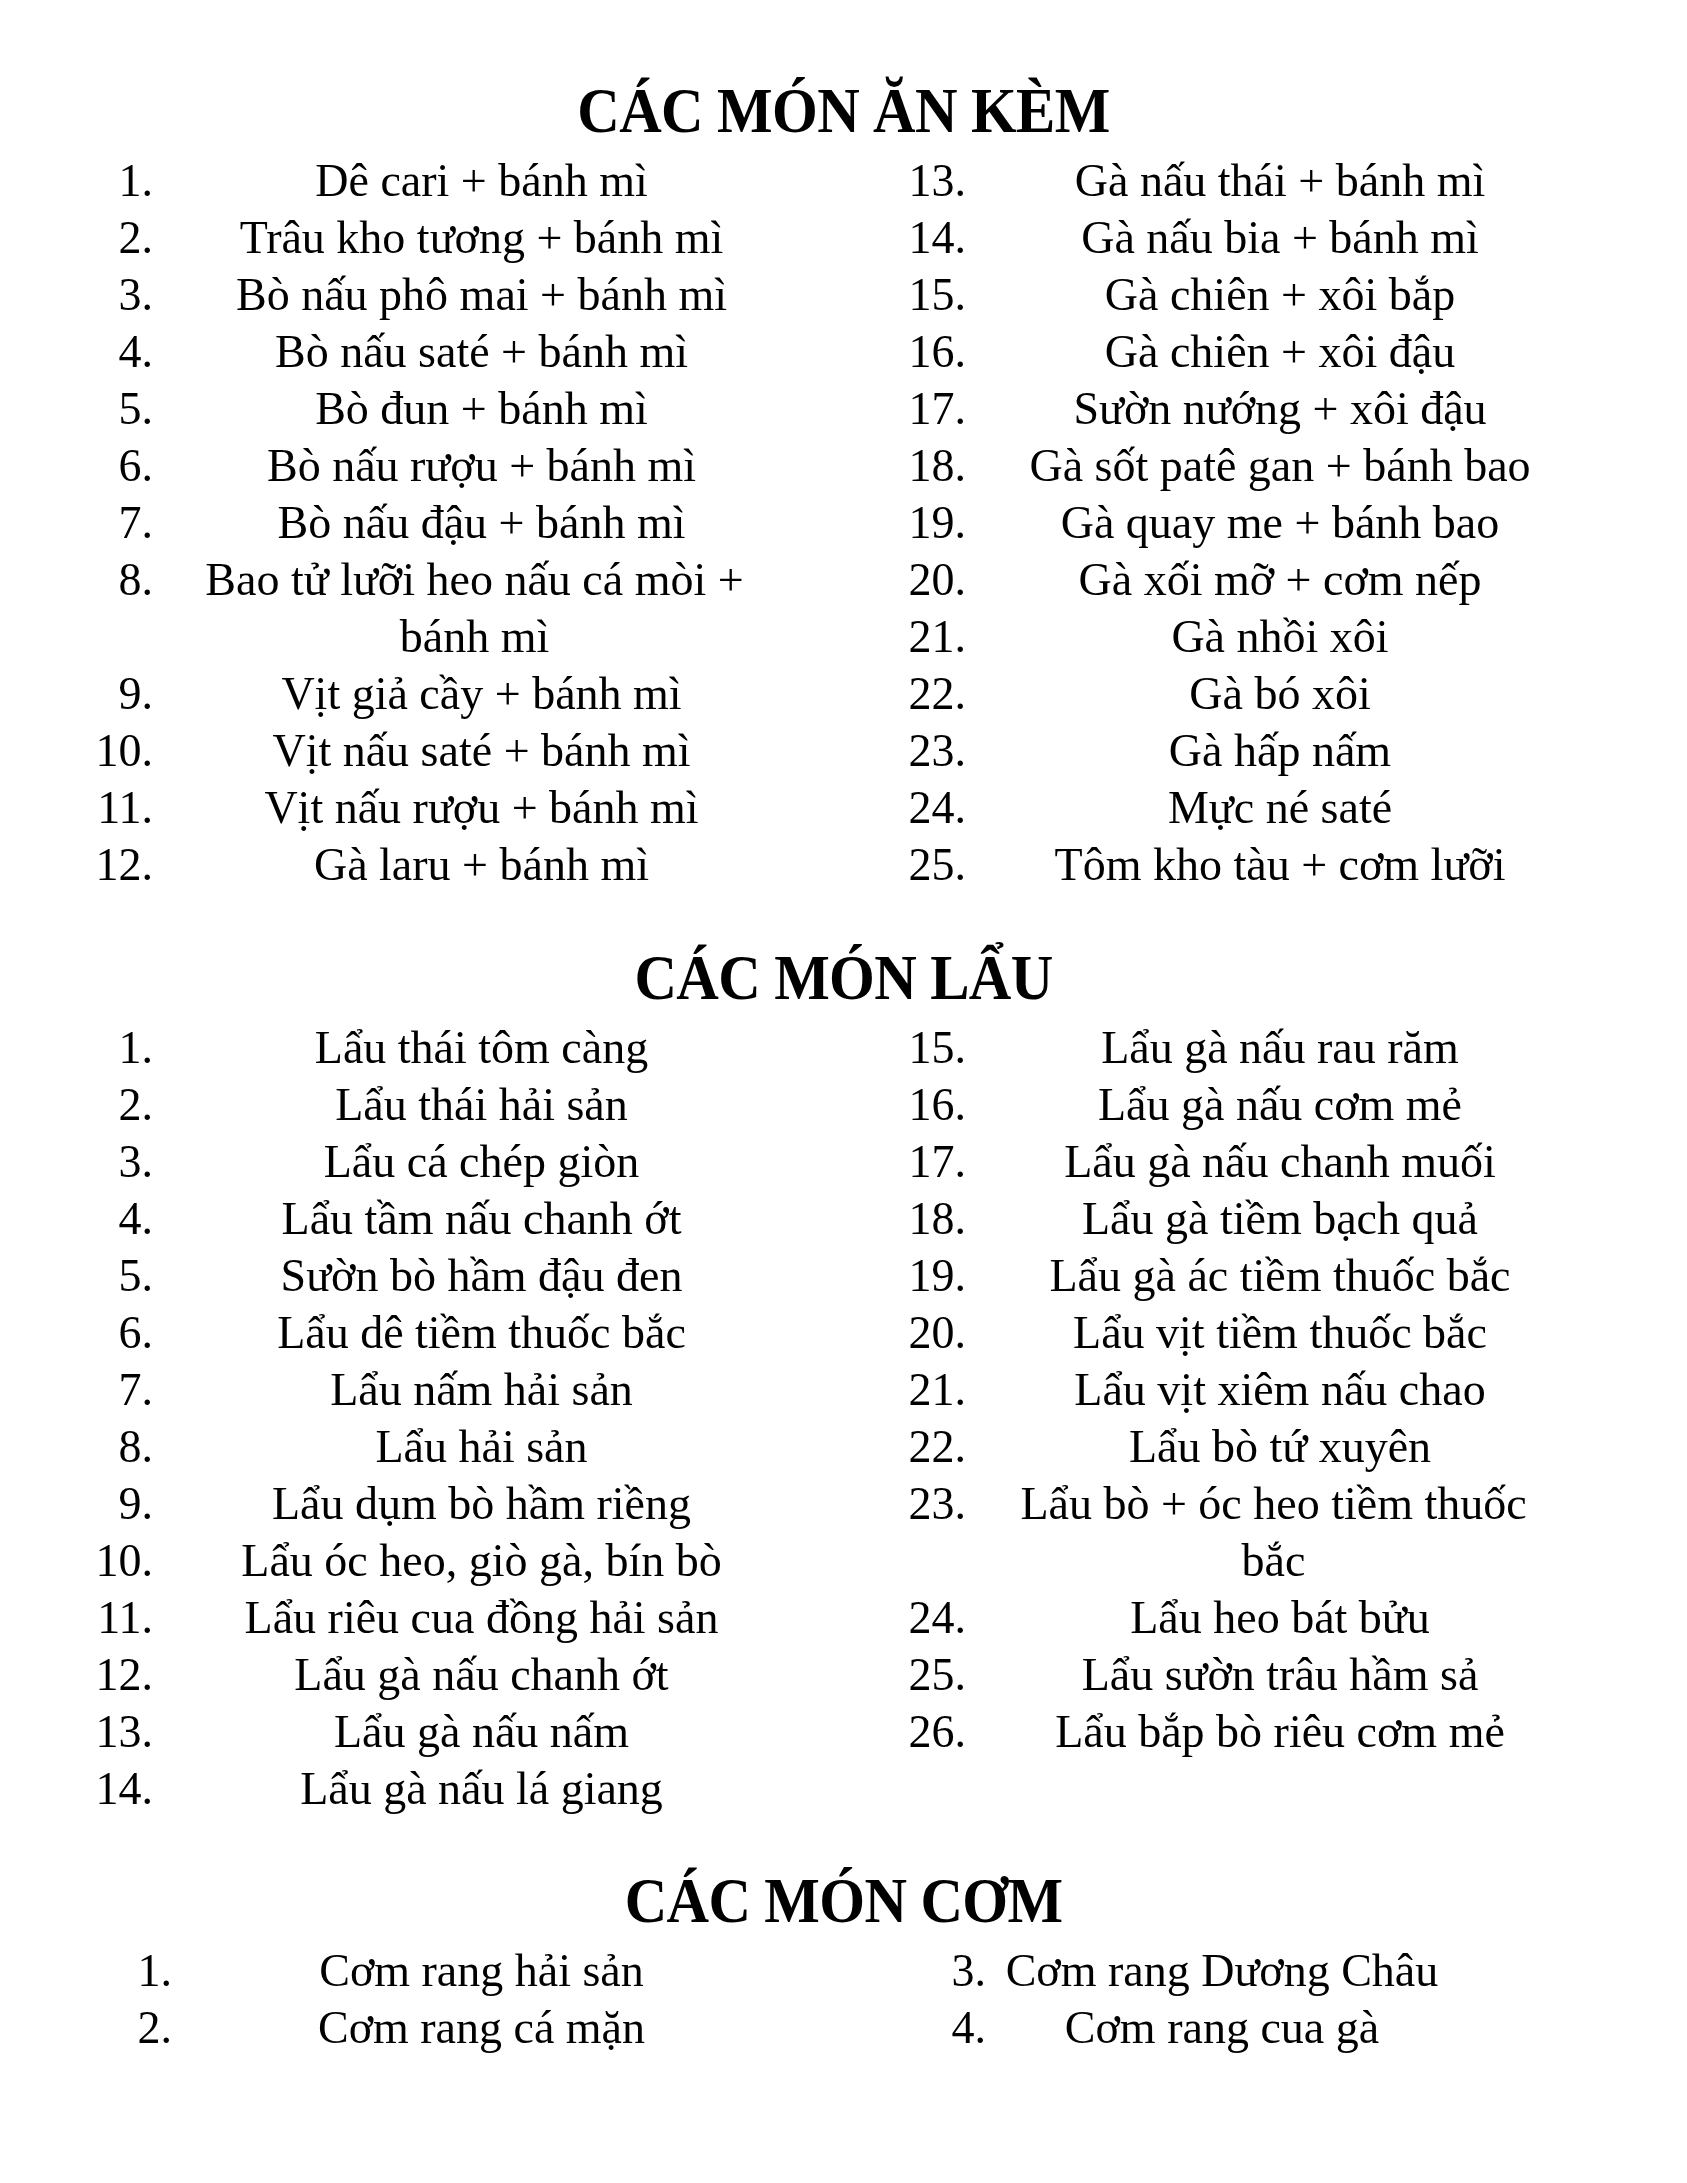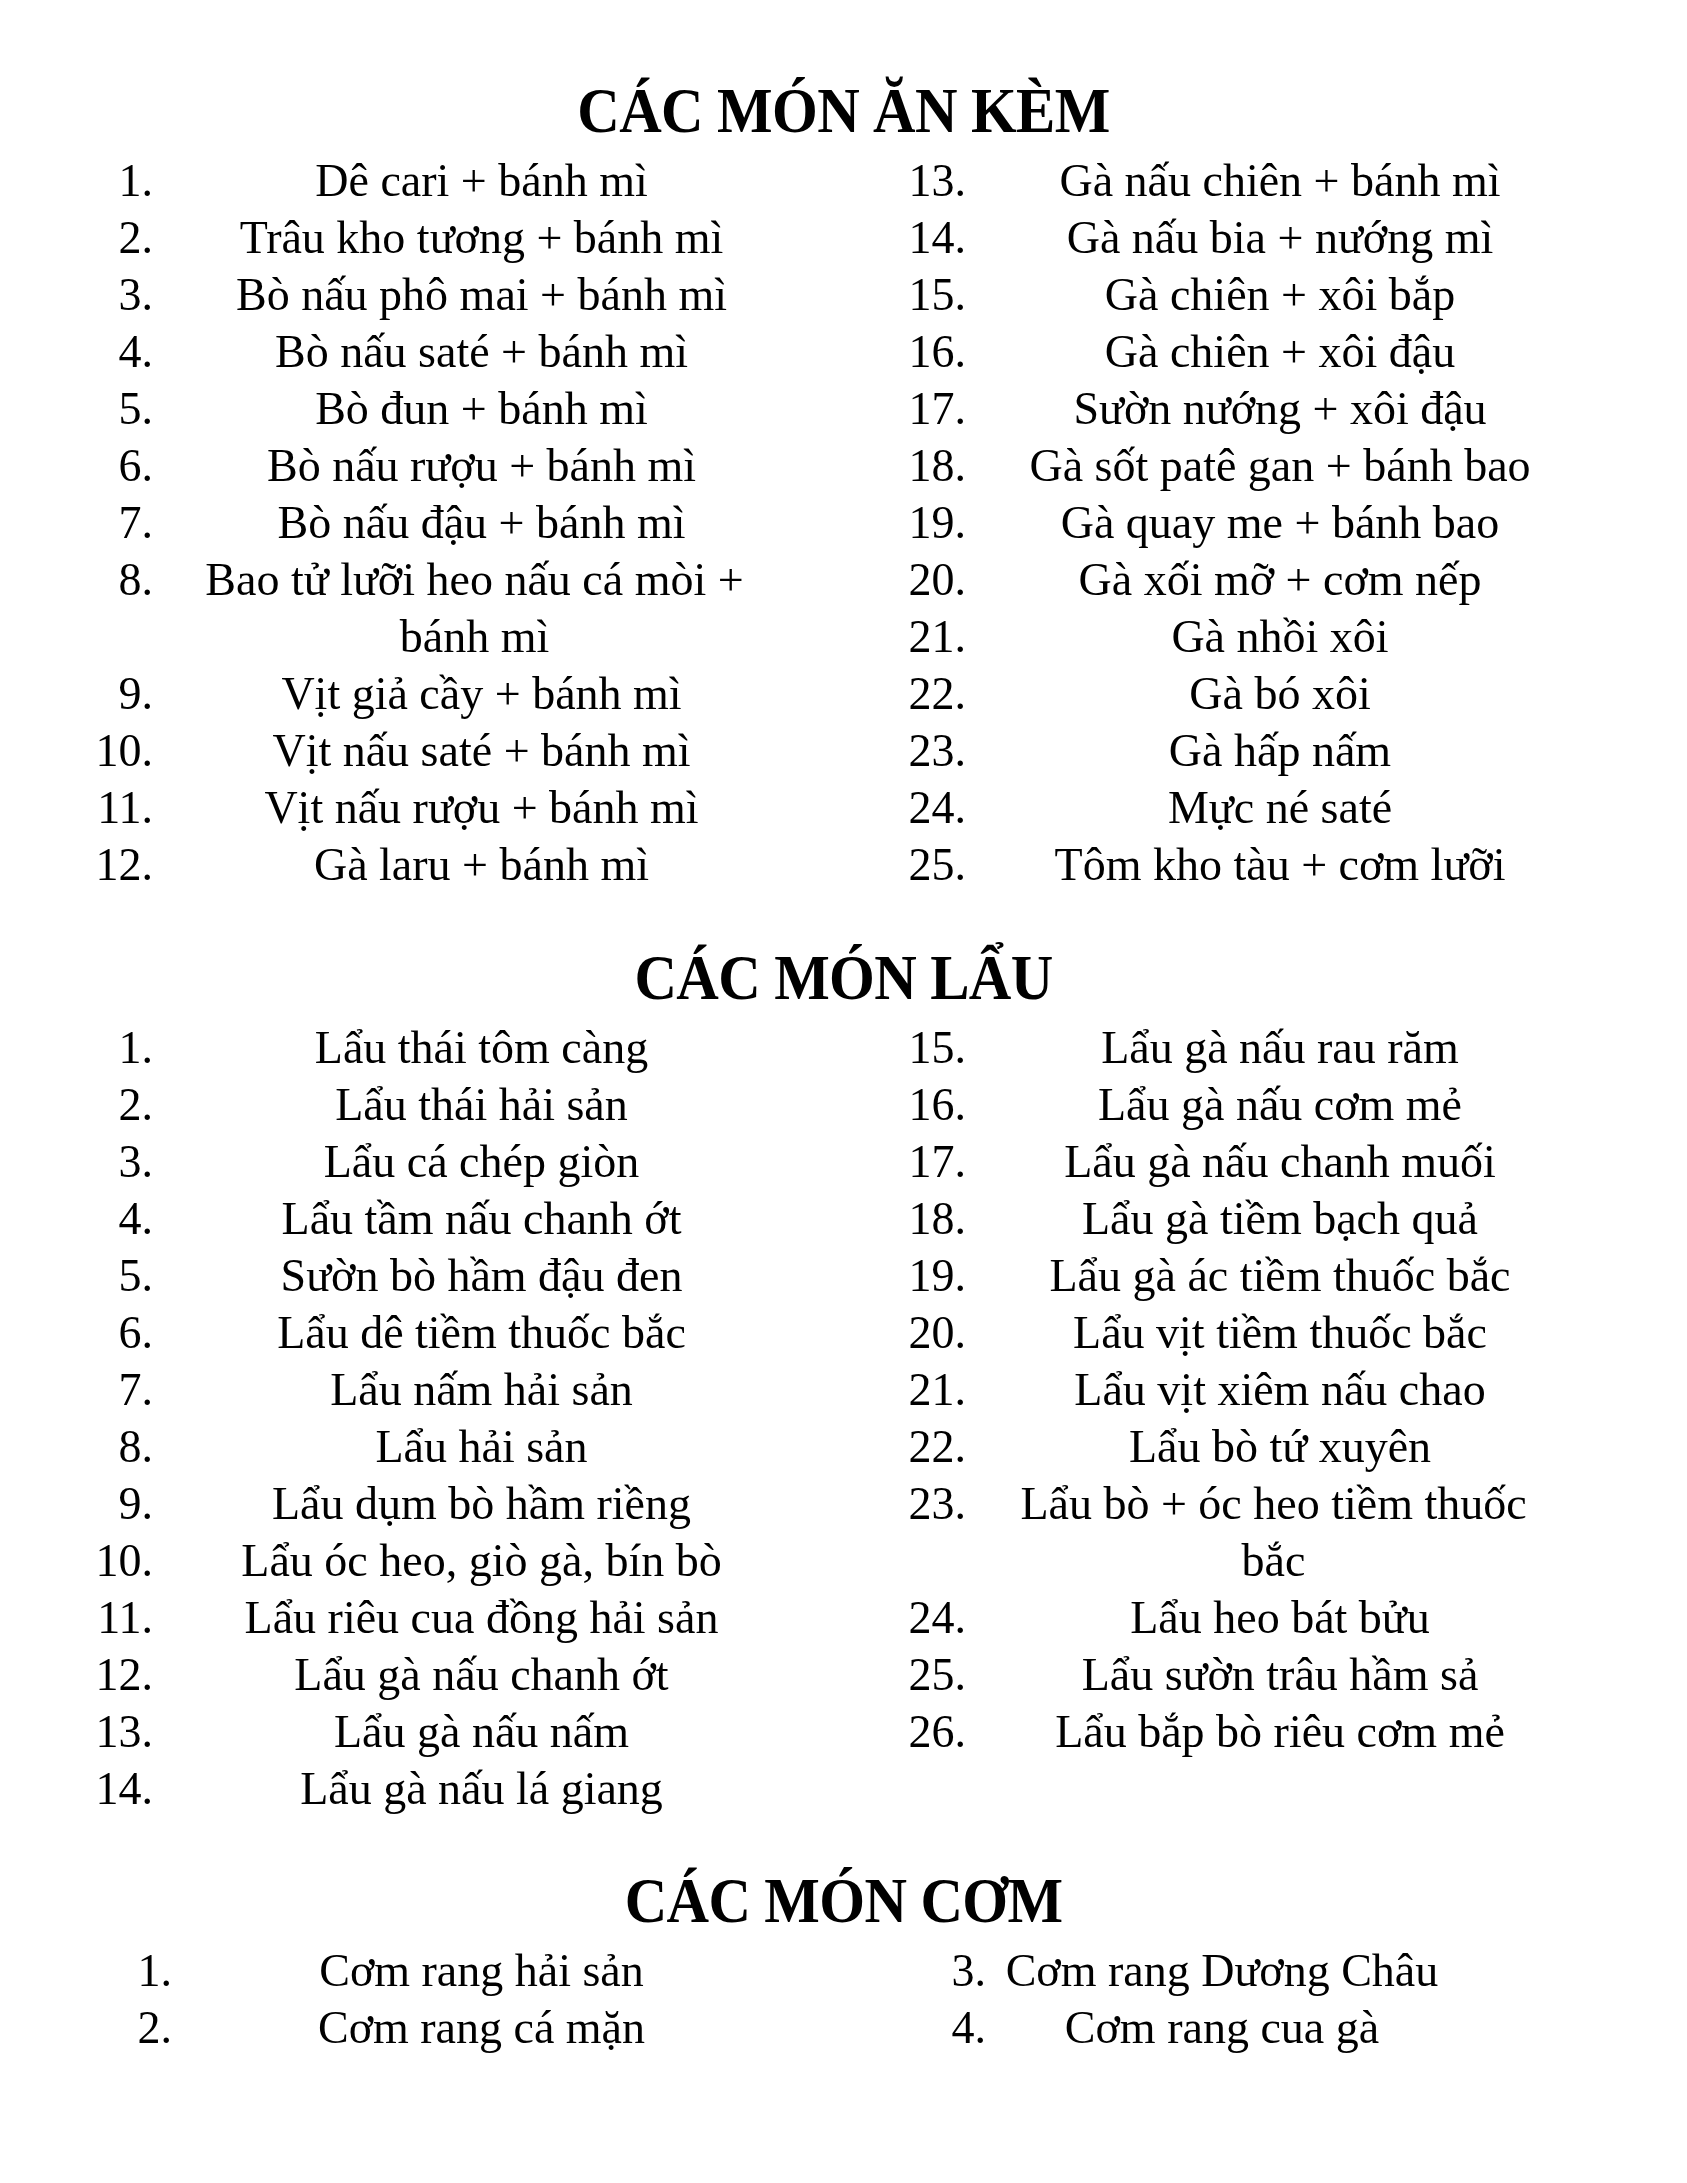--- a/index.html
+++ b/index.html
@@ -120,25 +120,25 @@
       </div>
     <div class="item">
         <span class="num">12.</span>
         <span class="text">Gà laru + bánh mì</span>
       </div>
   </div>
 
   <div class="col col-right" style="top:74px;">
     <div class="item">
         <span class="num">13.</span>
-        <span class="text">Gà nấu chiên + bánh mì</span>
+        <span class="text">Gà nấu thái + bánh mì</span>
       </div>
     <div class="item">
         <span class="num">14.</span>
-        <span class="text">Gà nấu bia + nướng mì</span>
+        <span class="text">Gà nấu bia + bánh mì</span>
       </div>
     <div class="item">
         <span class="num">15.</span>
         <span class="text">Gà chiên + xôi bắp</span>
       </div>
     <div class="item">
         <span class="num">16.</span>
         <span class="text">Gà chiên + xôi đậu</span>
       </div>
     <div class="item">

